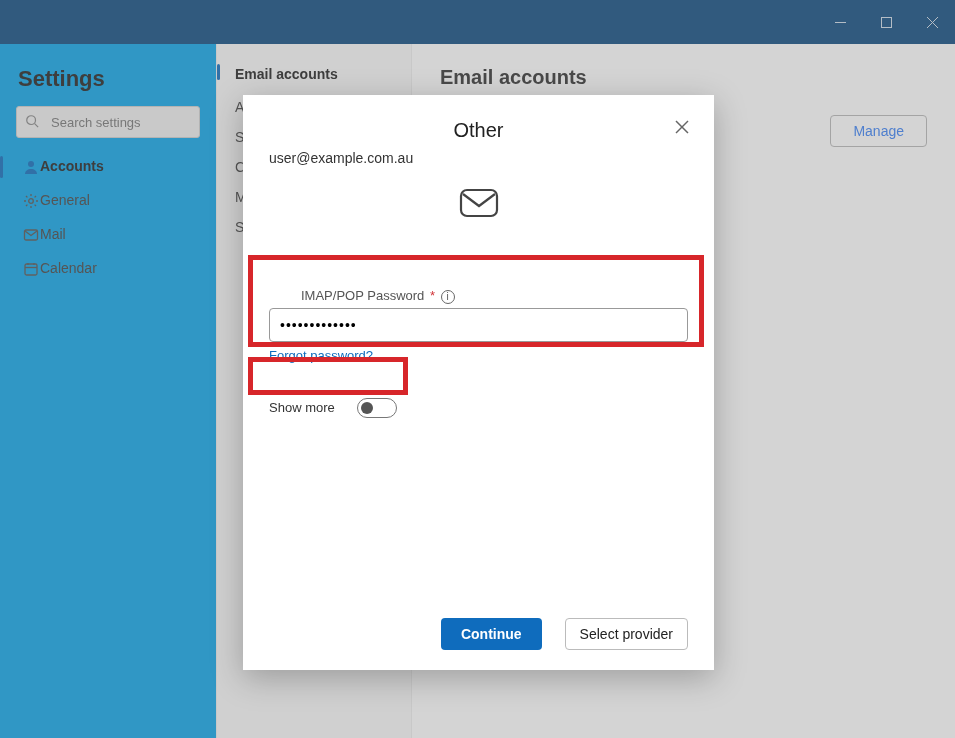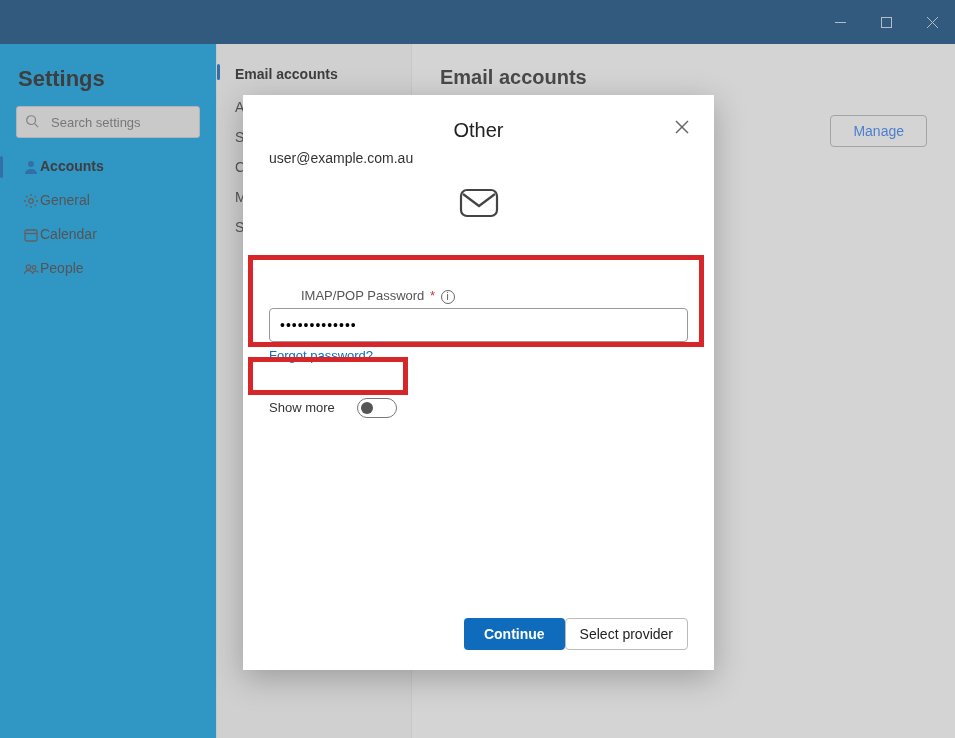--- a/index.html
+++ b/index.html
@@ -59,23 +59,23 @@
     .field-label { font-size: 13px; color: #555; margin-bottom: 4px; margin-left: 32px; }
     .req-star { color: #d13438; margin: 0 2px; }
     .info-badge { display:inline-flex; width:14px; height:14px; border:1px solid #666; border-radius:50%; align-items:center; justify-content:center; font-size:10px; color:#555; vertical-align: middle;}
     .pw-input { width: 100%; height: 34px; border: 1px solid #999; border-radius: 4px; padding: 0 10px; font-size: 14px; letter-spacing: 1px; }
     .forgot { font-size: 13px; color: #0f6cbd; margin-top: 6px; cursor: pointer; display:inline-block; }
 
     .showmore-row { display: flex; align-items: center; gap: 22px; margin-top: 34px; font-size: 13px; color: #333; }
     .toggle { width: 40px; height: 20px; border: 1px solid #777; border-radius: 20px; position: relative; cursor: pointer; }
     .toggle-knob { width: 12px; height: 12px; background: #555; border-radius: 50%; position: absolute; left: 3px; top: 3px; }
 
-    .dlg-footer { display: flex; justify-content: flex-end; margin-top: 200px; }
+    .dlg-footer { display: flex; justify-content: flex-end; gap: 10px; margin-top: 200px; }
     .btn-primary { background: #0f6cbd; color: #fff; border: none; font-size: 14px; font-weight: 600; padding: 8px 20px; border-radius: 4px; cursor: pointer; }
-    .btn-secondary { background: #fff; color: #222; border: 1px solid #bbb; font-size: 14px; padding: 0 14px; border-radius: 4px; cursor: pointer; }
+    .btn-secondary { background: #fff; color: #222; border: 1px solid #bbb; font-size: 14px; padding: 0 14px; border-radius: 4px; cursor: pointer; margin-left: 13px; }
   </style>
 </head>
 <body>
 
 <div class="titlebar">
   <div class="win-controls">
     <div class="win-btn">
       <svg width="11" height="11" viewBox="0 0 11 11">
           <line x1="0" y1="5.5" x2="11" y2="5.5" stroke="currentColor" stroke-width="1"></line>
         </svg>
@@ -124,37 +124,36 @@
           <svg width="16" height="16" viewBox="0 0 16 16" fill="none" stroke="currentColor" stroke-width="1.3">
               <circle cx="8" cy="8" r="2.3"></circle>
               <path d="M8 1v2M8 13v2M1 8h2M13 8h2M3 3l1.4 1.4M11.6 11.6 13 13M13 3l-1.4 1.4M4.4 11.6 3 13"></path>
             </svg>
         </span>
         <span>General</span>
       </li>
       <li class="nav-item">
         <span class="nav-icon">
           <svg width="16" height="16" viewBox="0 0 16 16" fill="none" stroke="currentColor" stroke-width="1.3">
+              <rect x="1.5" y="3" width="13" height="10" rx="1.5"></rect>
+              <path d="M2 4l6 4.5L14 4"></path>
+            </svg>
+        </span>
+        <span>Mail</span>
+      </li>
+      <li class="nav-item">
+        <span class="nav-icon">
+          <svg width="16" height="16" viewBox="0 0 16 16" fill="none" stroke="currentColor" stroke-width="1.3">
               <rect x="2" y="3" width="12" height="11" rx="1.5"></rect>
               <line x1="2" y1="6.5" x2="14" y2="6.5"></line>
               <line x1="5" y1="2" x2="5" y2="4"></line>
               <line x1="11" y1="2" x2="11" y2="4"></line>
             </svg>
         </span>
         <span>Calendar</span>
-      </li>
-      <li class="nav-item">
-        <span class="nav-icon">
-          <svg width="16" height="16" viewBox="0 0 16 16" fill="none" stroke="currentColor" stroke-width="1.3">
-              <circle cx="5.5" cy="6" r="2.2"></circle>
-              <circle cx="11" cy="6.5" r="1.8"></circle>
-              <path d="M1.5 13c0-2 1.8-3.5 4-3.5s4 1.5 4 3.5M9.8 12.5c.3-1.5 1.3-2.7 3-2.7 1.3 0 2.2.8 2.7 1.8"></path>
-            </svg>
-        </span>
-        <span>People</span>
       </li>
     </ul>
   </div>
 
   <div class="sidebar-mid">
     <div class="sub-header">Email accounts</div>
     <ul class="sub-list">
       <li class="sub-item">A</li>
       <li class="sub-item">S</li>
       <li class="sub-item">C</li>

